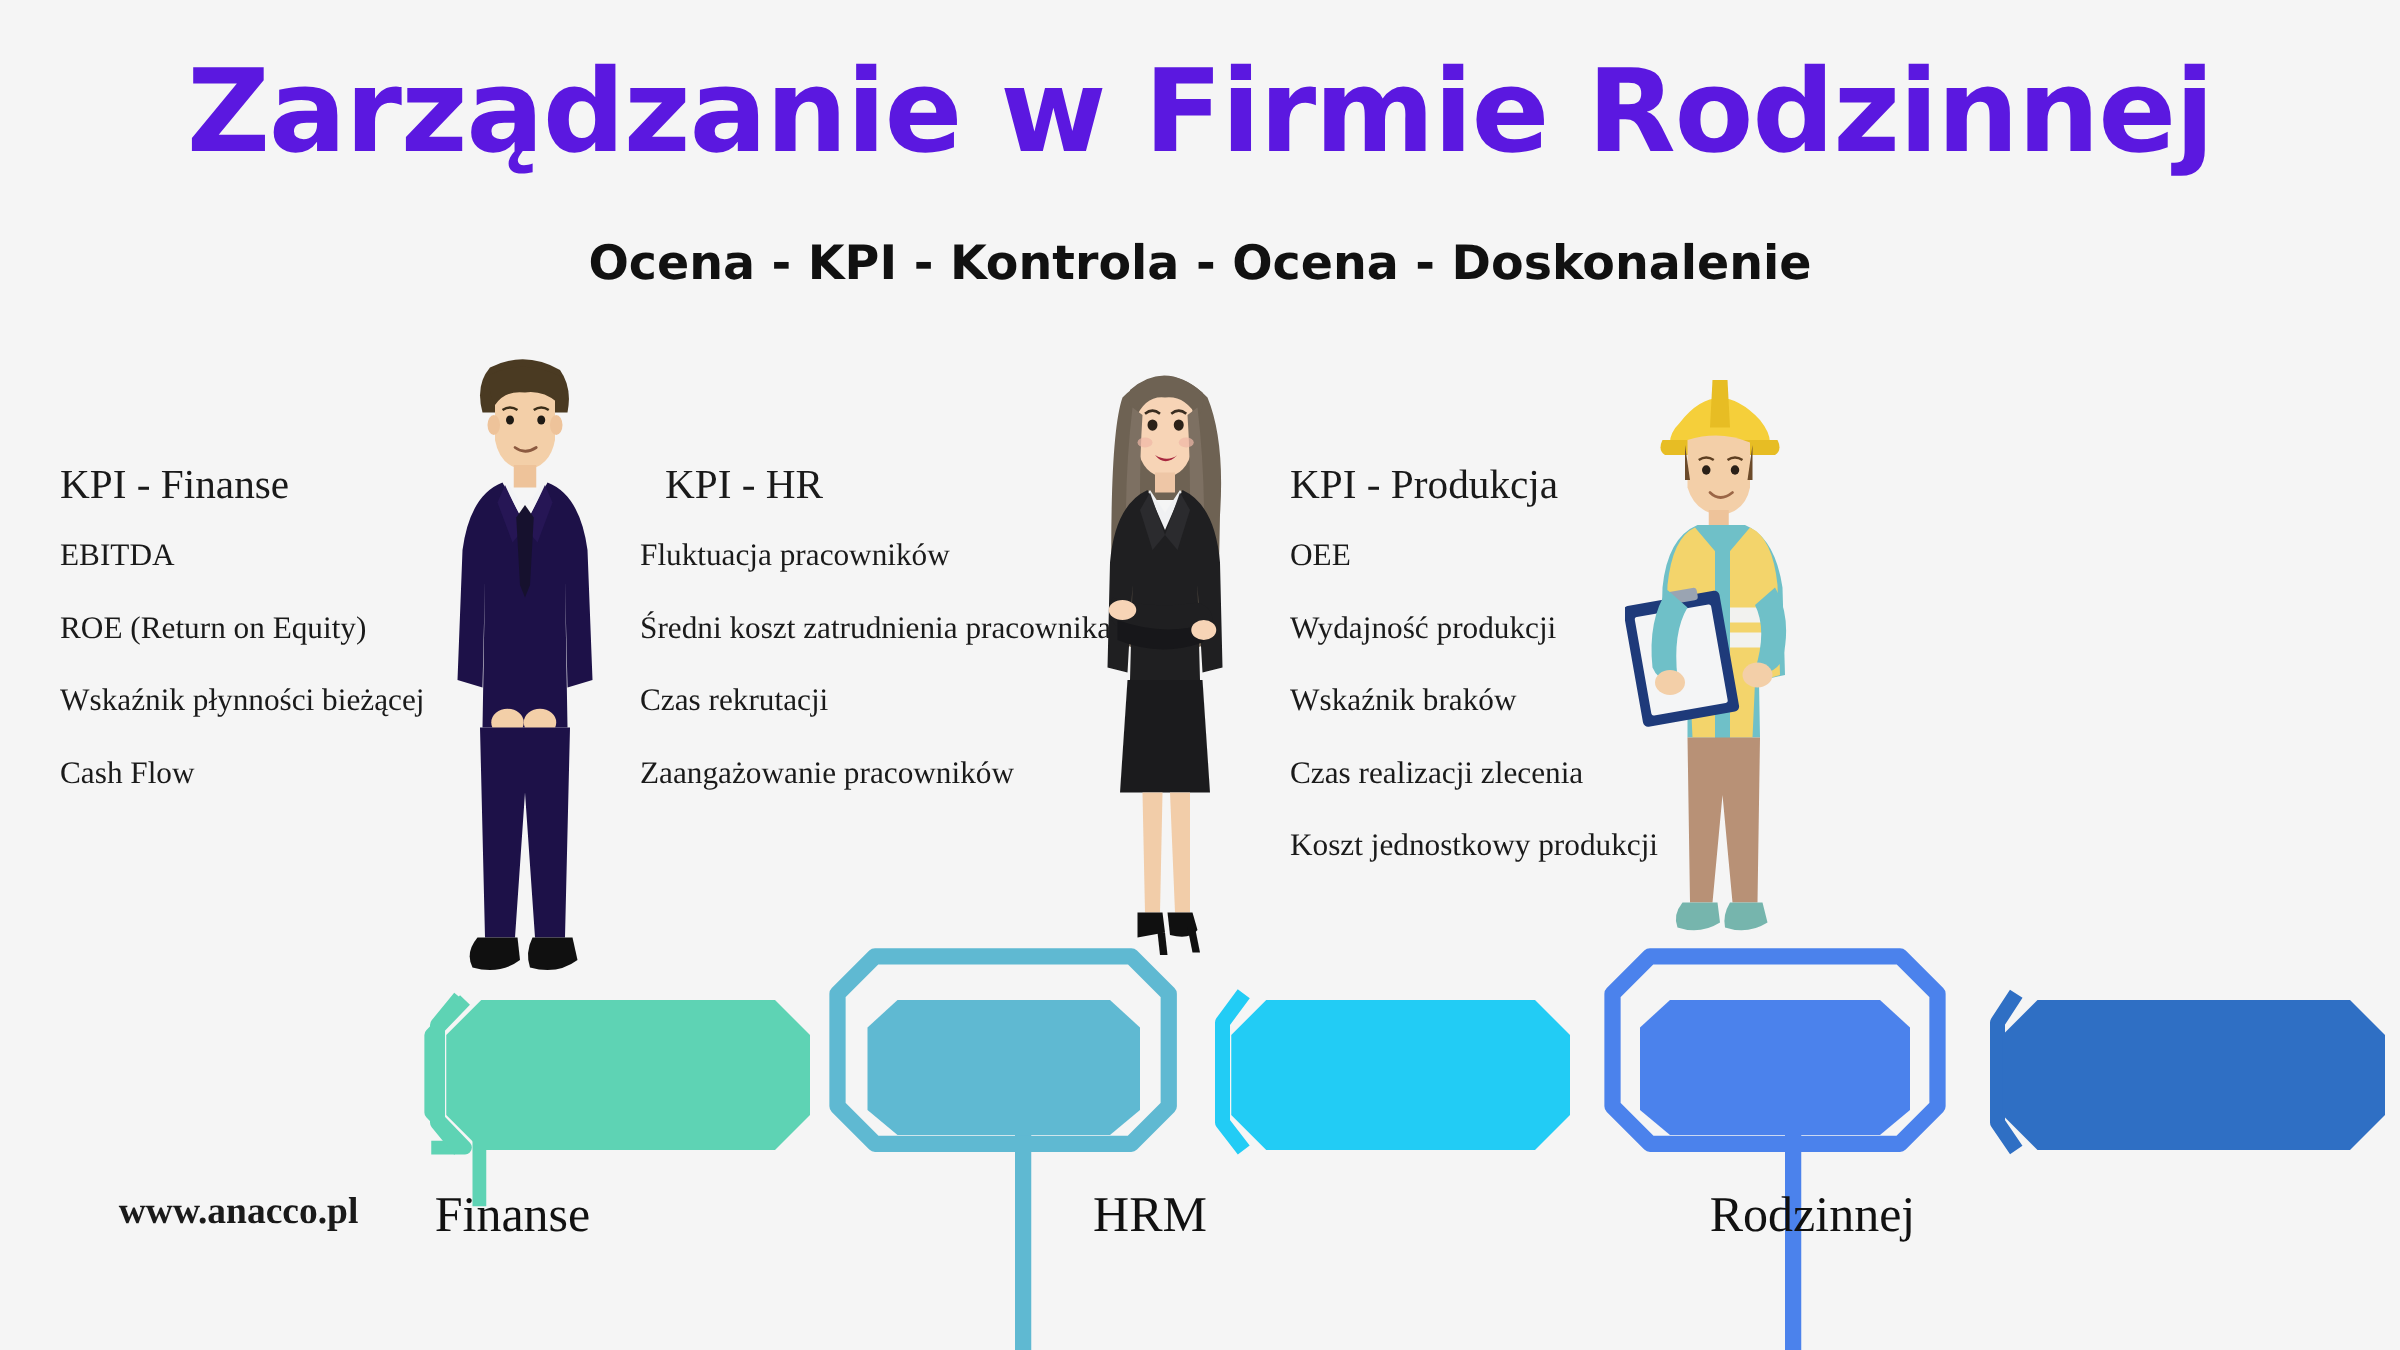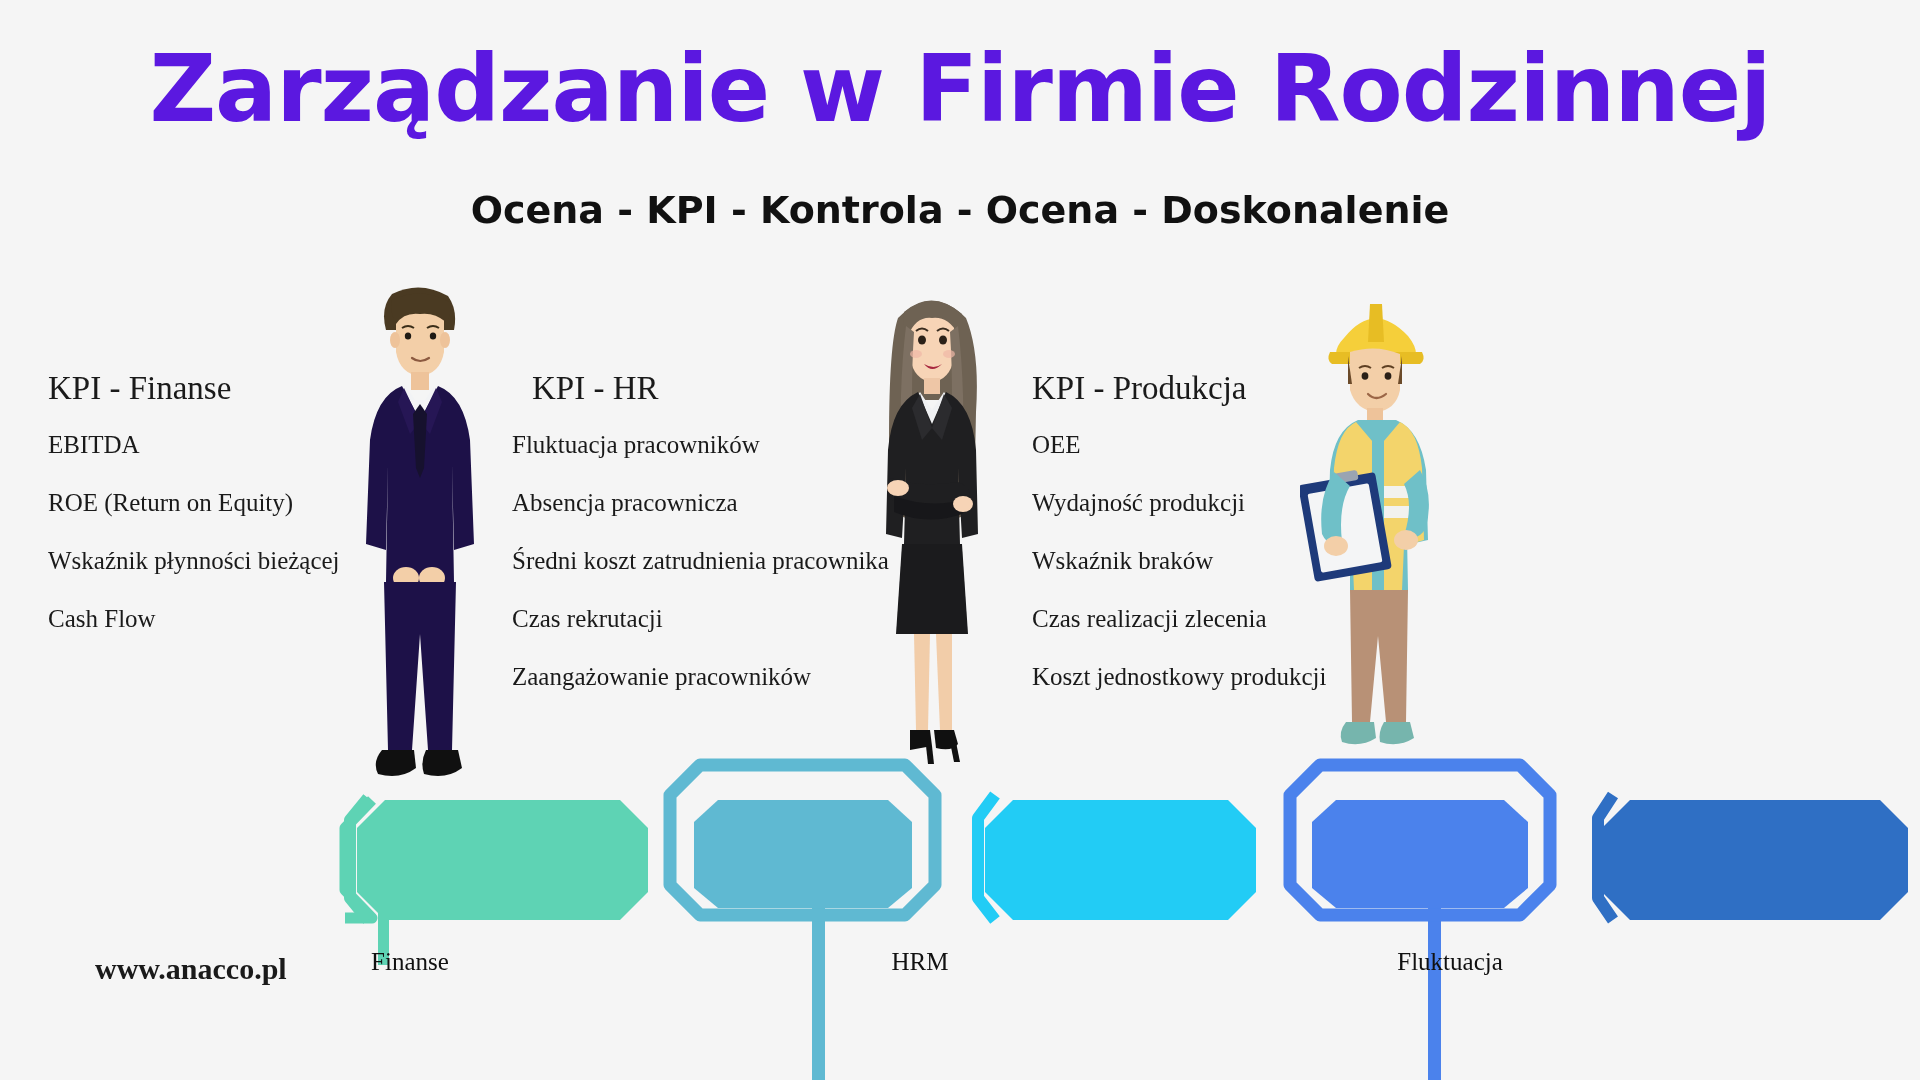--- a/index.html
+++ b/index.html
@@ -62,21 +62,21 @@
   #kpi-produkcja .kpi-head{padding-left:0px;}
 
   
   .hexrow{position:absolute;left:0;top:0;width:1920px;height:1080px;pointer-events:none;}
   .hexrow svg{display:block;}
 
   
   .plat-label{
     position:absolute;
     font-family:"Liberation Serif",serif;
-    font-size:25px;
+    font-size:40px;
     color:#111111;
     white-space:nowrap;
     text-align:center;
   }
   #label-finanse{left:280px;top:948px;width:260px;}
   #label-hrm{left:790px;top:948px;width:260px;}
   #label-produkcja{left:1300px;top:948px;width:300px;}
 
   .site-url{
     position:absolute;left:95px;top:952px;
@@ -105,21 +105,20 @@
       <li>ROE (Return on Equity)</li>
       <li>Wskaźnik płynności bieżącej</li>
       <li>Cash Flow</li>
     </ul>
   </div>
 
   <div class="kpi-block" id="kpi-hr">
     <div class="kpi-head">KPI - HR</div>
     <ul class="kpi-list">
       <li>Fluktuacja pracowników</li>
-      <li>Absencja pracownicza</li>
       <li>Średni koszt zatrudnienia pracownika</li>
       <li>Czas rekrutacji</li>
       <li>Zaangażowanie pracowników</li>
     </ul>
   </div>
 
   <div class="kpi-block" id="kpi-produkcja">
     <div class="kpi-head">KPI - Produkcja</div>
     <ul class="kpi-list">
       <li>OEE</li>
@@ -294,17 +293,17 @@
 
       <path d="M50 300 L108 300 L106 432 L86 432 L78 346 L70 432 L52 432 Z" fill="#b89176"></path>
 
       <path d="M46 432 L74 432 L76 448 Q60 458 42 452 Q38 442 46 432 Z" fill="#76b5ad"></path>
       <path d="M84 432 L110 432 L114 448 Q98 458 80 452 Q78 442 84 432 Z" fill="#76b5ad"></path>
     </svg>
   </div>
 
   <div class="plat-label" id="label-finanse">Finanse</div>
   <div class="plat-label" id="label-hrm">HRM</div>
-  <div class="plat-label" id="label-produkcja">Fluktuacja</div>
+  <div class="plat-label" id="label-produkcja">Rodzinnej</div>
 
   <div class="site-url">www.anacco.pl</div>
 
 </div>
 
 </body></html>

